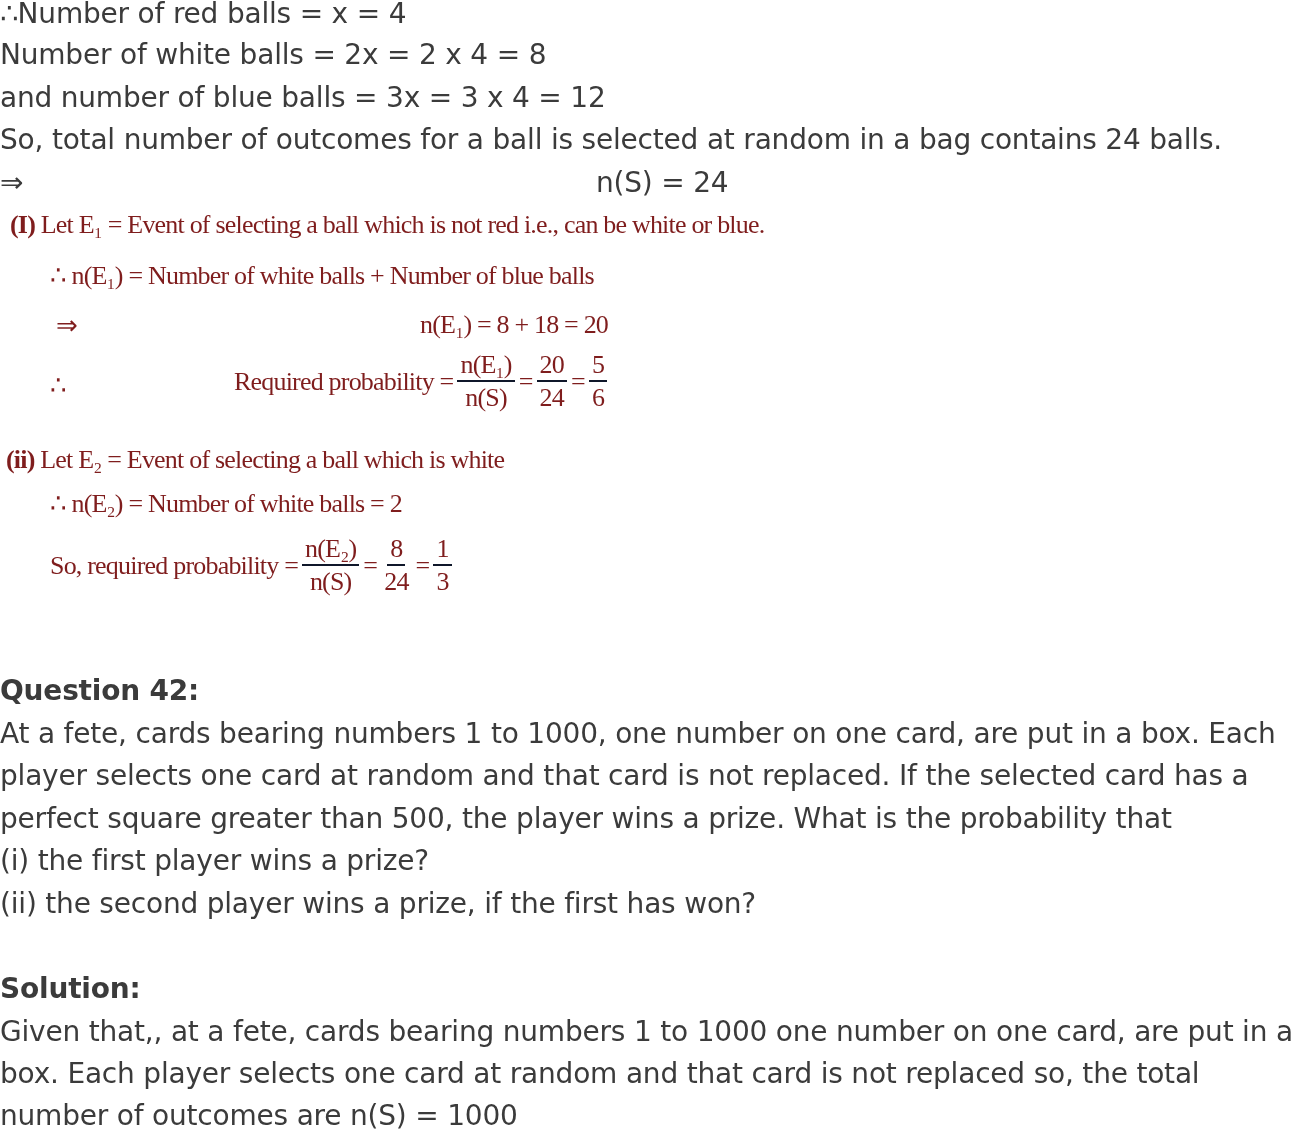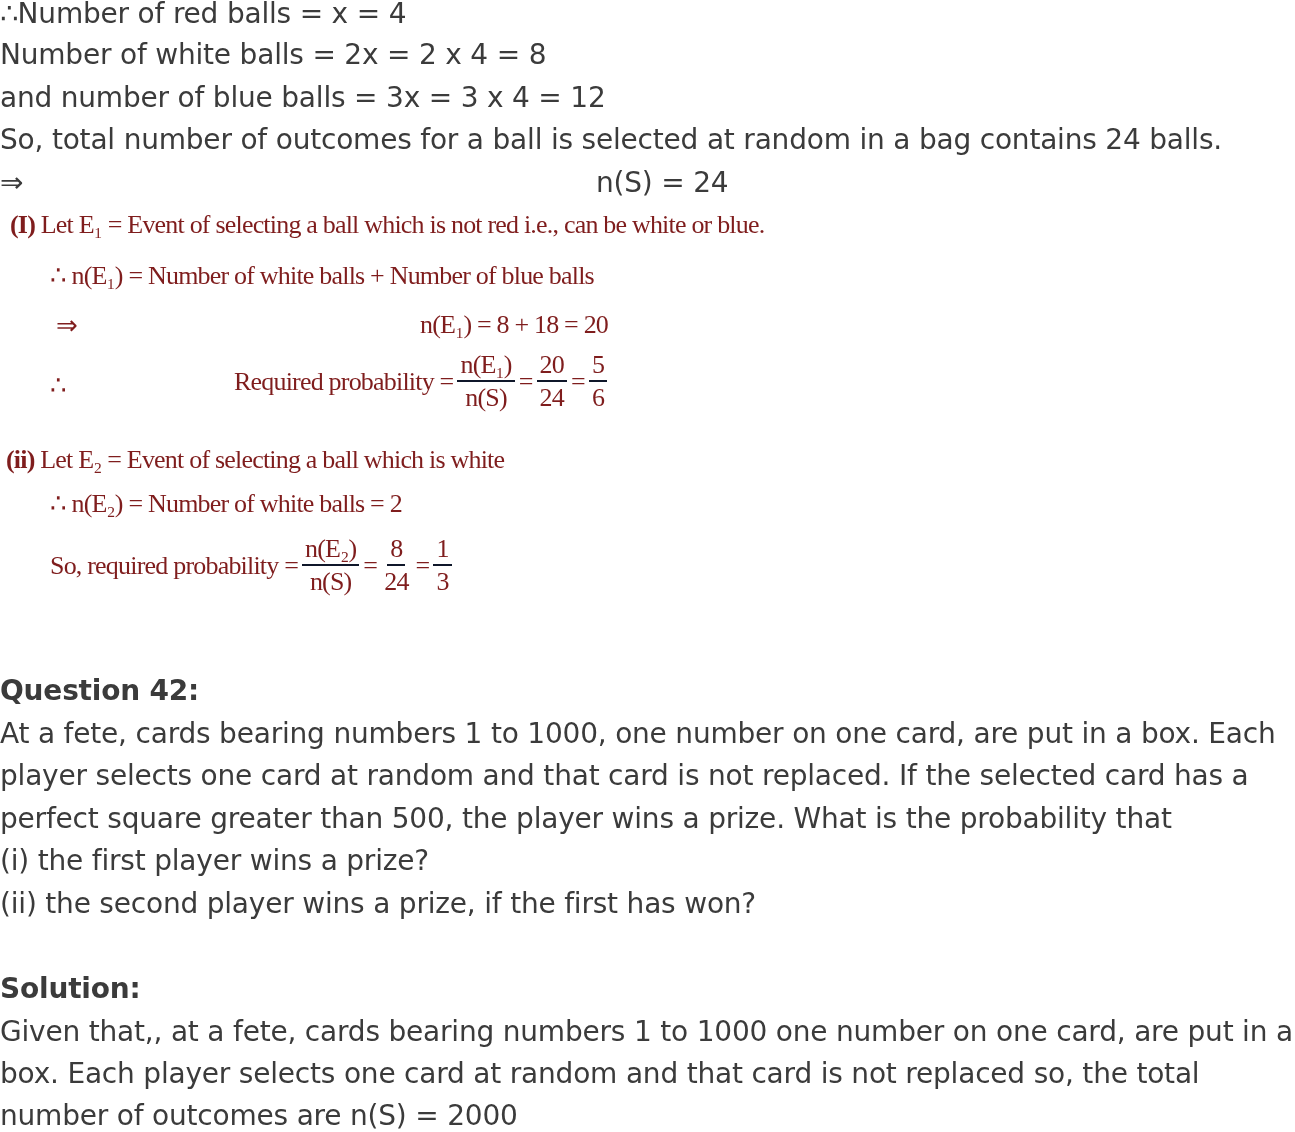--- a/index.html
+++ b/index.html
@@ -77,13 +77,13 @@
 <div class="line bold" style="top:674px;">Question 42:</div>
 <div class="line" style="top:717px;">At a fete, cards bearing numbers 1 to 1000, one number on one card, are put in a box. Each</div>
 <div class="line" style="top:759px;">player selects one card at random and that card is not replaced. If the selected card has a</div>
 <div class="line" style="top:802px;">perfect square greater than 500, the player wins a prize. What is the probability that</div>
 <div class="line" style="top:844px;">(i)  the first player wins a prize?</div>
 <div class="line" style="top:887px;">(ii) the second player wins a prize, if the first has won?</div>
 
 <div class="line bold" style="top:972px;">Solution:</div>
 <div class="line" style="top:1015px;">Given that,, at a fete, cards bearing numbers 1 to 1000 one number on one card, are put in a</div>
 <div class="line" style="top:1057px;">box. Each player selects one card at random and that card is not replaced so, the total</div>
-<div class="line" style="top:1099px;">number of outcomes are n(S) = 2000</div>
+<div class="line" style="top:1099px;">number of outcomes are n(S) = 1000</div>
 
 </body></html>

